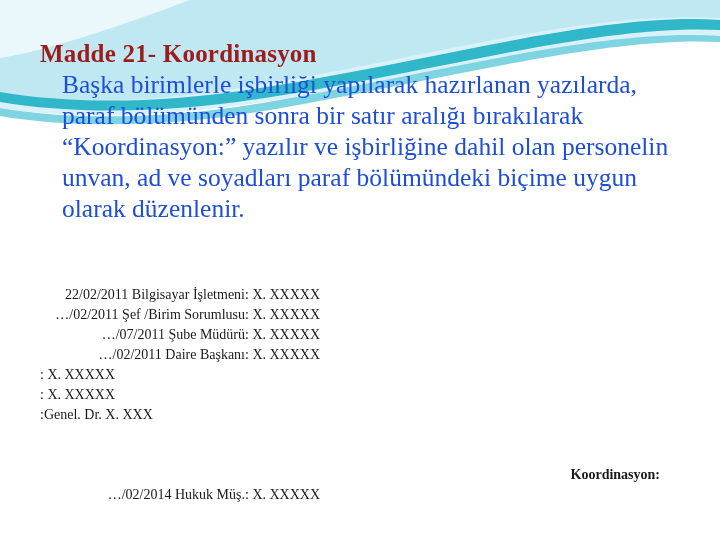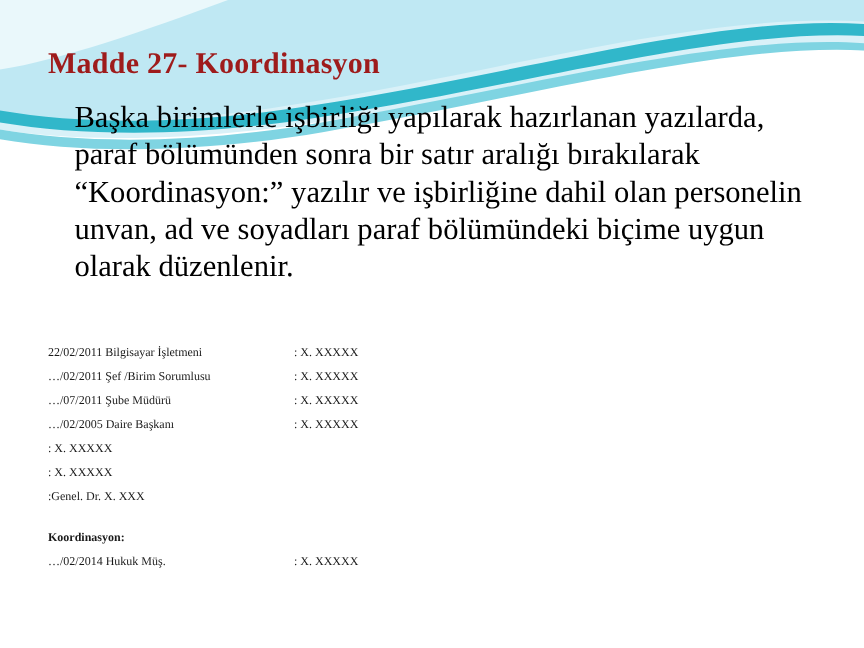--- a/index.html
+++ b/index.html
@@ -36,88 +36,89 @@
     width: 640px;
     font-family: "Liberation Serif", serif;
     font-size: 25px;
     font-weight: bold;
     color: #9e1b1b;
     letter-spacing: 0.2px;
   }
   .body-text {
     position: absolute;
     left: 62px;
-    top: 82px;
+    top: 69px;
     width: 625px;
     font-family: "Liberation Serif", serif;
     font-size: 25.5px;
     line-height: 31px;
-    color: #000000;
+    color: #1d4ed8;
   }
   .table-block {
     position: absolute;
     left: 40px;
     top: 285px;
     width: 620px;
     font-family: "Liberation Serif", serif;
-    font-size: 10px;
+    font-size: 14px;
     color: #1a1a1a;
+    text-align: right;
   }
   .row {
     display: flex;
     line-height: 20px;
     height: 20px;
   }
   .col-left {
     width: 205px;
     white-space: nowrap;
   }
   .col-right {
     white-space: nowrap;
   }
   .koord-label {
-    margin-top: 14px;
+    margin-top: 40px;
     font-weight: bold;
     line-height: 20px;
     height: 20px;
   }
 </style>
 </head>
 <body>
 
 <div class="slide">
 
   <svg class="deco" viewBox="0 0 720 160" preserveAspectRatio="none">
     <path d="M0,0 L720,0 L720,42 C600,30 430,78 250,104 C150,118 60,118 0,108 Z" fill="#d9f1f8"></path>
     <path d="M0,0 L720,0 L720,18 C580,10 420,60 240,88 C140,104 55,104 0,94 Z" fill="#bfe8f3"></path>
     <path d="M0,92 C70,104 160,104 260,88 C440,60 600,12 720,20 L720,30 C600,24 445,70 265,98 C163,114 72,114 0,102 Z" fill="#31b7ca"></path>
     <path d="M0,108 C70,120 165,120 268,102 C450,70 605,28 720,36 L720,42 C606,36 452,78 270,110 C166,128 70,128 0,116 Z" fill="#7fd4e2"></path>
     <path d="M0,0 L190,0 C120,26 50,50 0,58 Z" fill="#eaf8fb"></path>
   </svg>
 
-  <div class="title">Madde 27- Koordinasyon</div>
+  <div class="title">Madde 21- Koordinasyon</div>
 
   <div class="body-text">Başka birimlerle işbirliği yapılarak hazırlanan yazılarda, paraf bölümünden sonra bir satır aralığı bırakılarak “Koordinasyon:” yazılır ve işbirliğine dahil olan personelin unvan, ad ve soyadları paraf bölümündeki biçime uygun olarak düzenlenir.</div>
 
   <div class="table-block">
 
     <div class="row">
       <div class="col-left">22/02/2011 Bilgisayar İşletmeni</div>
       <div class="col-right">: X. XXXXX</div>
     </div>
     <div class="row">
       <div class="col-left">…/02/2011 Şef /Birim Sorumlusu</div>
       <div class="col-right">: X. XXXXX</div>
     </div>
     <div class="row">
       <div class="col-left">…/07/2011 Şube Müdürü</div>
       <div class="col-right">: X. XXXXX</div>
     </div>
     <div class="row">
-      <div class="col-left">…/02/2005 Daire Başkanı</div>
+      <div class="col-left">…/02/2011 Daire Başkanı</div>
       <div class="col-right">: X. XXXXX</div>
     </div>
     <div class="row">
       <div class="col-right">: X. XXXXX</div>
     </div>
     <div class="row">
       <div class="col-right">: X. XXXXX</div>
     </div>
     <div class="row">
       <div class="col-right">:Genel. Dr. X. XXX</div>

